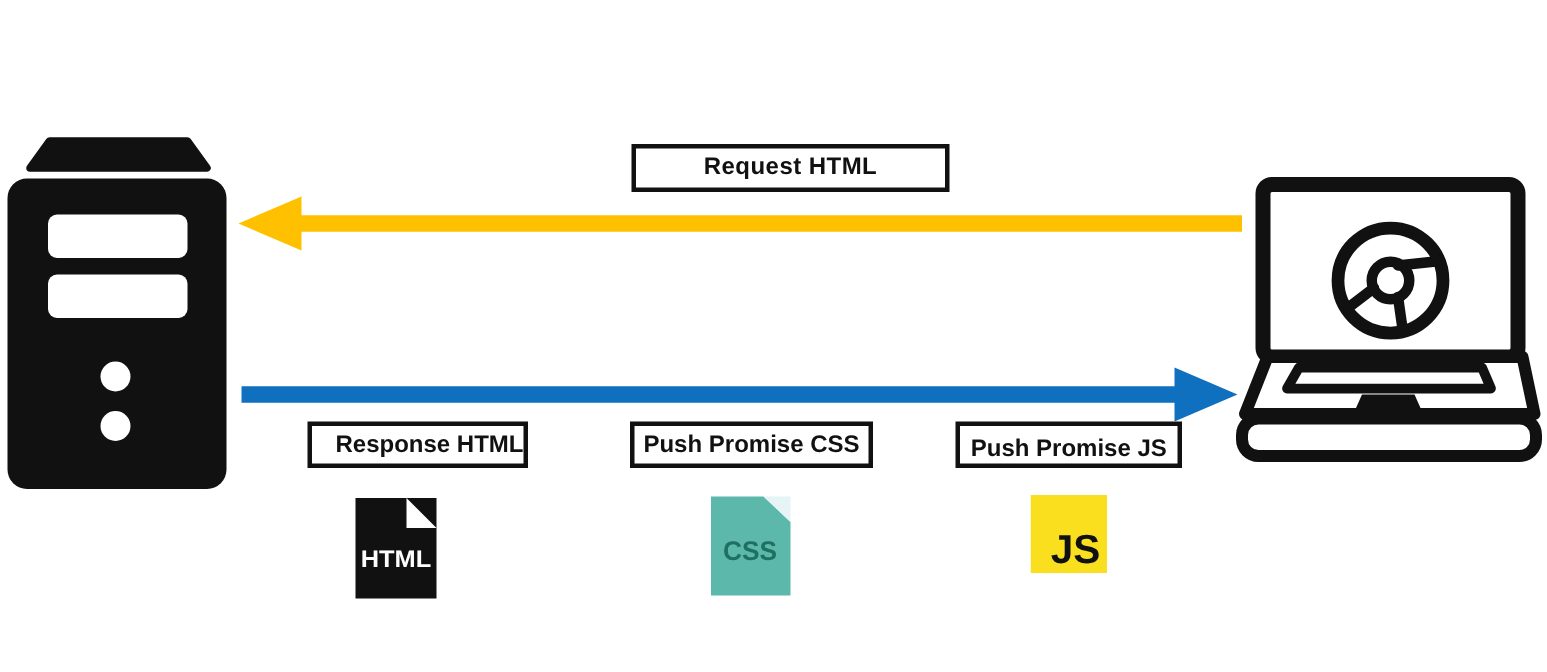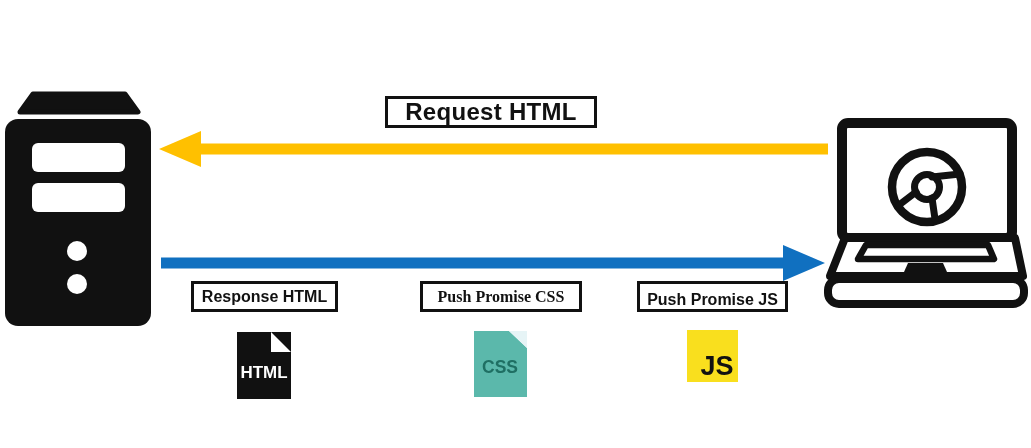--- a/index.html
+++ b/index.html
@@ -17,21 +17,21 @@
     position: absolute;
     background: #ffffff;
     border: 3px solid #111111;
     color: #111111;
     font-weight: bold;
     display: flex;
     align-items: center;
     justify-content: center;
     white-space: nowrap;
   }
-  .label-box.big { font-size: 24px; letter-spacing: 0.3px; }
+  .label-box.big { font-size: 16px; letter-spacing: 0.3px; margin-left: 36px; }
   .label-box.small { font-size: 16px; }
 </style>
 </head>
 <body>
 
 <div class="canvas">
 
   <svg class="abs" style="left:3px; top:88px;" width="152" height="242" viewBox="0 0 152 242">
     <polygon points="17,24 30,6 122,6 135,24" stroke-width="5" stroke-linejoin="round" stroke="#111111" fill="#111111"></polygon>
     <rect x="2" y="31" width="146" height="207" rx="13" fill="#111111"></rect>
@@ -61,24 +61,24 @@
   </svg>
 
   <svg class="abs" style="left:155px; top:243px;" width="680" height="40" viewBox="0 0 680 40">
     <polygon points="670,20 628,2 628,14.5 6,14.5 6,25.5 628,25.5 628,38" fill="#1070C0"></polygon>
   </svg>
 
   <div class="label-box big" style="left:385px; top:96px; width:212px; height:32px;">
     <span>Request HTML</span>
   </div>
 
-  <div class="label-box small" style="left:191px; top:281px; width:147px; height:31px;">
+  <div class="label-box small" style="left:205px; top:281px; width:147px; height:31px;justify-content:flex-end;">
     <span>Response HTML</span>
   </div>
-  <div class="label-box small" style="left:420px; top:281px; width:162px; height:31px;font-family:Liberation Serif, serif;">
+  <div class="label-box small" style="left:420px; top:281px; width:162px; height:31px;">
     <span>Push Promise CSS</span>
   </div>
   <div class="label-box small" style="left:637px; top:281px; width:151px; height:31px;align-items:flex-end;">
     <span>Push Promise JS</span>
   </div>
 
   <svg class="abs" style="left:235px; top:330px;" width="58" height="71" viewBox="0 0 58 71">
     <rect x="2" y="2" width="54" height="67" fill="#111111"></rect>
     <polygon points="36,2 36,22 56,22" fill="#ffffff"></polygon>
     <text x="29" y="48" text-anchor="middle" font-size="16" font-weight="bold" font-family="Liberation Sans, sans-serif" textLength="47" lengthAdjust="spacingAndGlyphs" fill="#FFFFFF">HTML</text>

